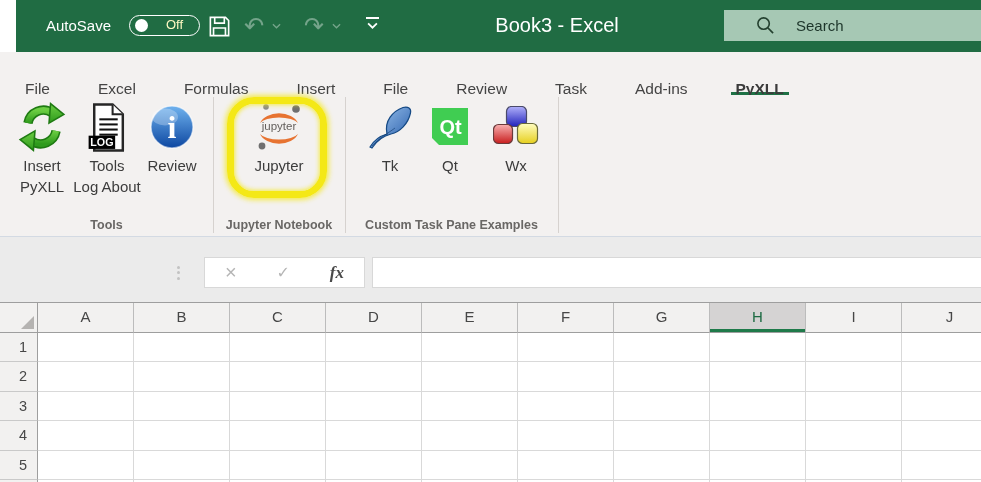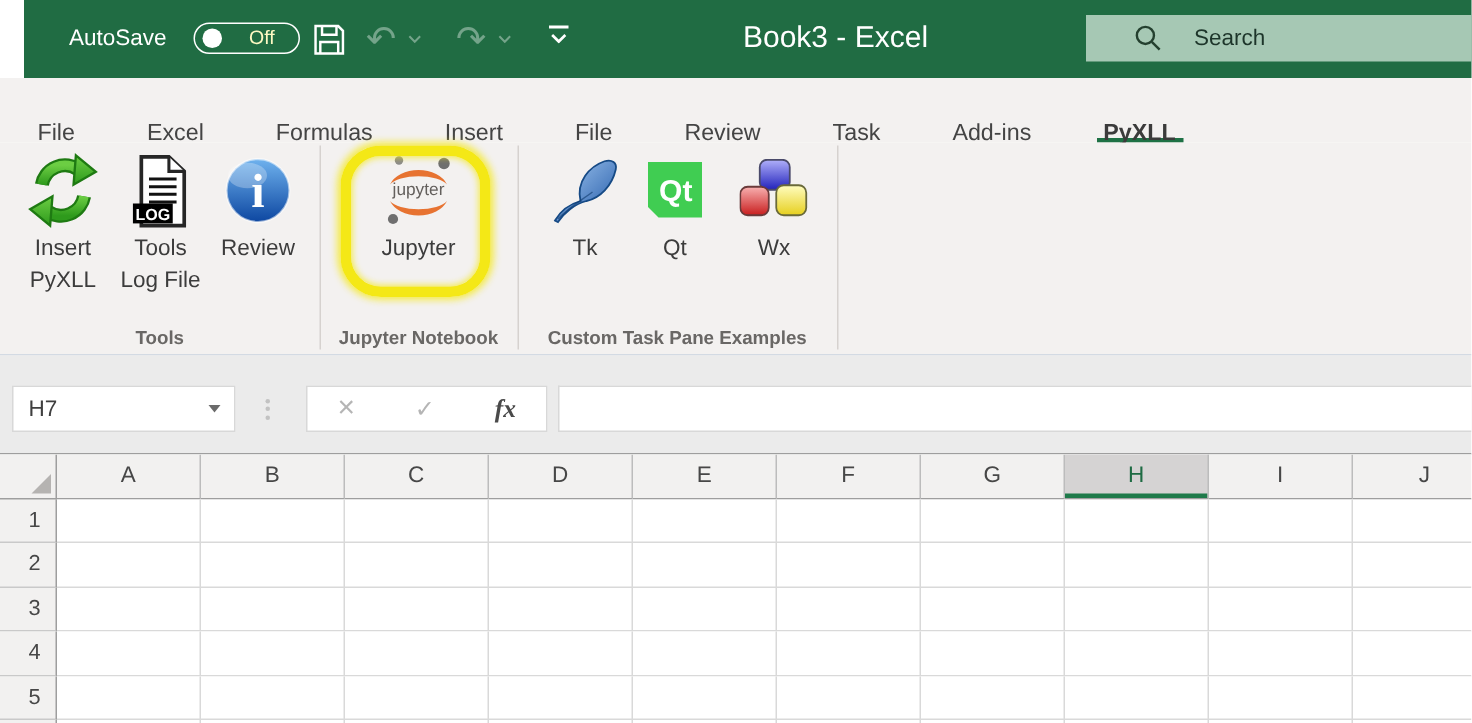--- a/index.html
+++ b/index.html
@@ -179,21 +179,21 @@
           <line x1="11" y1="16" x2="29" y2="16" stroke="#111" stroke-width="2"></line>
           <line x1="11" y1="21" x2="29" y2="21" stroke="#111" stroke-width="2"></line>
           <line x1="11" y1="26" x2="29" y2="26" stroke="#111" stroke-width="2"></line>
           <line x1="11" y1="31" x2="29" y2="31" stroke="#111" stroke-width="2"></line>
           <rect x="0.5" y="32" width="26" height="13" fill="#000"></rect>
           <text x="13.5" y="42.5" text-anchor="middle" font-family="Liberation Sans, sans-serif" font-size="10.5" font-weight="bold" fill="#fff">LOG</text>
         </svg>
       </div>
       <div class="rlabel">
         <span>Tools</span>
-        <span>Log File</span>
+        <span>Log About</span>
       </div>
     </div>
 
     <div class="rbtn" style="left:139px">
       <div class="ricon">
         <svg width="46" height="46" viewBox="0 0 46 46">
           <defs>
               <linearGradient id="g-about" x1="0" y1="0" x2="0" y2="1">
             <stop offset="0" stop-color="#6fb2ee"></stop>
                 <stop offset="1" stop-color="#0d47a1"></stop>
@@ -290,24 +290,20 @@
       </div>
     </div>
 
     <div class="gname">Custom Task Pane Examples</div>
   </div>
 
   <div class="highlight-ring"></div>
 </div>
 
 <div class="fbar">
-  <div class="namebox">
-    <span class="nbval">H7</span>
-    <span class="caret"></span>
-  </div>
   <div class="gripper">
       <i></i>
       <i></i>
       <i></i>
     </div>
   <div class="fbtns">
     <span class="fx-cancel">×</span>
     <span class="fx-enter">✓</span>
     <span class="fx">fx</span>
   </div>

